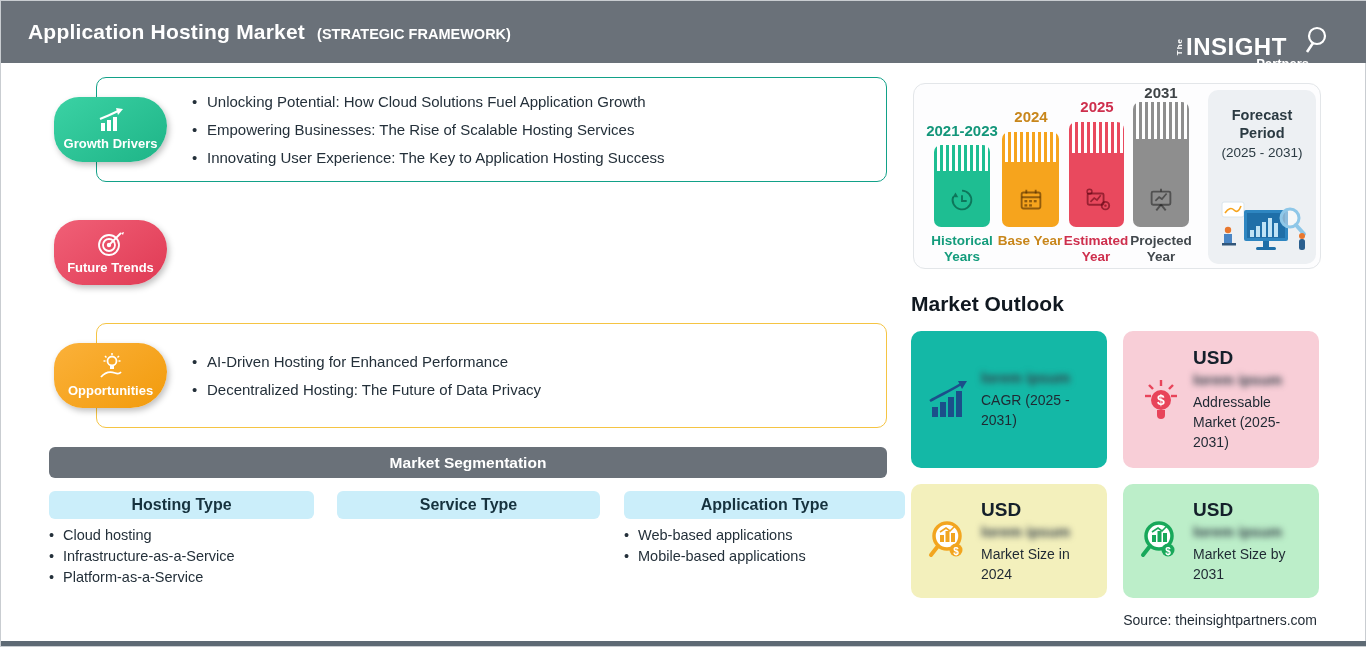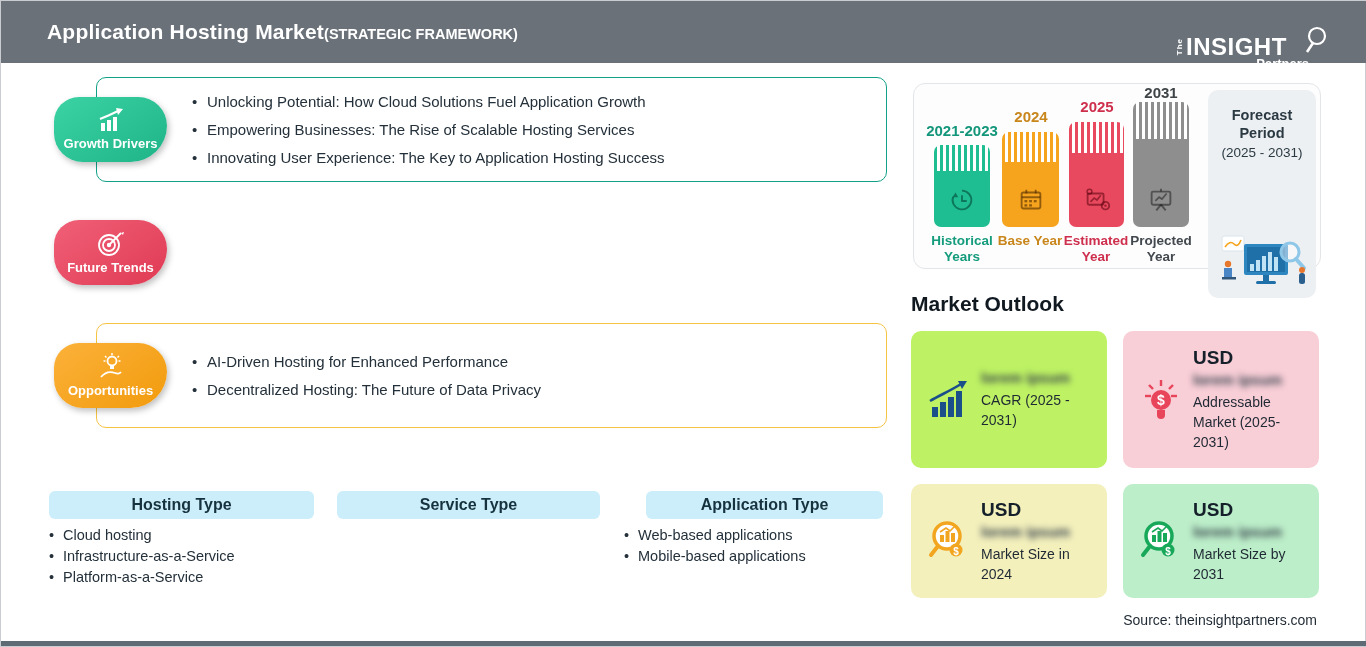--- a/index.html
+++ b/index.html
@@ -2,23 +2,23 @@
 <html><head>
 <meta charset="utf-8">
 <style>
   * { margin:0; padding:0; box-sizing:border-box; }
   html,body { width:1366px; height:647px; }
   body { font-family:"Liberation Sans", sans-serif; background:#ffffff; position:relative; overflow:hidden; }
   .page { position:absolute; inset:0; border:1px solid #c9cdd1; background:#fff; }
 
   
   .header { position:absolute; left:0; top:0; width:1366px; height:62px; background:#6a7179;
-            display:flex; align-items:center; padding:0 46px; color:#fff; }
+            display:flex; align-items:center; padding:0 27px; color:#fff; }
   .header-title { font-size:21px; font-weight:bold; letter-spacing:.2px; }
-  .header-subtitle { font-size:14.5px; font-weight:bold; margin-top:3px; }
+  .header-subtitle { font-size:14.5px; font-weight:bold; margin-left:12px; margin-top:3px; }
   .logo { position:absolute; right:52px; top:9px; color:#fff; width:140px;margin-top:25px; }
   .logo-main { display:flex; align-items:center; position:relative; }
   .logo-the { writing-mode:vertical-rl; transform:rotate(180deg); font-size:8px; font-weight:bold;
               letter-spacing:1px; margin-right:2px; }
   .logo-insight { font-size:24px; font-weight:bold; letter-spacing:.5px; line-height:1; }
   .logo-lens { position:absolute; right:-14px; top:-9px; }
   .logo-partners { font-size:13px; font-weight:bold; text-align:right; margin-top:-3px; padding-right:6px; }
 
   
   .panel-box { position:absolute; left:95px; width:791px; height:105px; border-radius:10px;
@@ -40,21 +40,21 @@
 
   
   .seg-bar { position:absolute; left:48px; top:446px; width:838px; height:31px; background:#6a7179;
              border-radius:6px; color:#fff; font-size:15.5px; font-weight:bold;
              display:flex; align-items:center; justify-content:center; }
   .seg-col-header { position:absolute; top:490px; height:28px; background:#cbeefa; border-radius:6px;
                     color:#16323e; font-size:16px; font-weight:bold;
                     display:flex; align-items:center; justify-content:center; }
   .seg-h1 { left:48px;  width:265px; }
   .seg-h2 { left:336px; width:263px; }
-  .seg-h3 { left:623px; width:237px;margin-left:22px; }
+  .seg-h3 { left:623px; width:281px; }
   .seg-list { position:absolute; top:524px; list-style:none; }
   .seg-l1 { left:48px;  width:275px; }
   .seg-l2 { left:336px; width:272px; }
   .seg-l3 { left:623px; width:263px; }
   .seg-list li { position:relative; padding-left:14px; font-size:14.5px; color:#24303a; line-height:21px; }
   .seg-list li::before { content:"•"; position:absolute; left:0; top:0; color:#24303a; }
 
   
   .timeline { position:absolute; left:912px; top:82px; width:408px; height:186px; background:#fdfdfe;
               border:1px solid #e3e6e9; border-radius:12px; }
@@ -77,31 +77,31 @@
   .year1 { left:3px;   top:38px; color:#13967a; }
   .year2 { left:72px;  top:24px; color:#c8861b; }
   .year3 { left:138px; top:14px; color:#ce2f4d; }
   .year4 { left:202px; top:0px;  color:#3f4447; }
   .bar-caption { position:absolute; top:149px; width:84px; text-align:center; font-size:13.5px;
                  font-weight:bold; line-height:16px; }
   .cap1 { left:6px;   color:#149c7c; }
   .cap2 { left:74px;  color:#c8861b; }
   .cap3 { left:140px; color:#ce2f4d; }
   .cap4 { left:205px; color:#42484d; }
-  .forecast { position:absolute; left:294px; top:6px; width:108px; height:208px; background:#edf0f3;
+  .forecast { position:absolute; left:294px; top:6px; width:108px; height:174px; background:#edf0f3;
               border-radius:10px; text-align:center; padding-top:16px; }
   .forecast-title { font-size:14.5px; font-weight:bold; color:#2b3a42; line-height:18px; }
   .forecast-range { font-size:13.5px; color:#2b3a42; margin-top:3px; }
   .forecast-illustration { position:absolute; bottom:6px; left:6px; }
 
   
   .outlook-title { position:absolute; left:910px; top:291px; font-size:21px; font-weight:bold; color:#101820; }
   .card { position:absolute; width:196px; border-radius:10px; display:flex; align-items:center;
           padding:12px 10px 12px 12px; }
-  .card-blue   { left:910px;  top:330px; height:137px; background:#bef264; }
+  .card-blue   { left:910px;  top:330px; height:137px; background:#14b8a6; }
   .card-pink   { left:1122px; top:330px; height:137px; background:#f8ced7; }
   .card-yellow { left:910px;  top:483px; height:114px; background:#f3f0bc; }
   .card-green  { left:1122px; top:483px; height:114px; background:#bceec9; }
   .card-icon { width:52px; flex:0 0 52px; display:flex; align-items:center; justify-content:center; }
   .card-text { flex:1; padding-left:6px; }
   .card-currency { font-size:19px; font-weight:bold; color:#15202b; margin-bottom:2px; }
   .card-value { font-size:15px; font-weight:bold; color:#35404a; filter:blur(3px); margin-bottom:4px;
                 white-space:nowrap; }
   .card-label { font-size:14px; color:#1f2933; line-height:20px; }
 
@@ -171,20 +171,23 @@
       <line x1="16" y1="0" x2="16" y2="2" stroke="#fff" stroke-width="1.5"></line>
       <line x1="9" y1="3" x2="10.5" y2="4.5" stroke="#fff" stroke-width="1.5"></line>
       <line x1="23" y1="3" x2="21.5" y2="4.5" stroke="#fff" stroke-width="1.5"></line>
       <line x1="7.5" y1="8" x2="9.5" y2="8" stroke="#fff" stroke-width="1.5"></line>
       <line x1="22.5" y1="8" x2="24.5" y2="8" stroke="#fff" stroke-width="1.5"></line>
       <path d="M5 24 q6 -7 14 -4 q4 1.5 6 -1" fill="none" stroke="#fff" stroke-width="1.8"></path>
     </svg>
     <span class="badge-label">Opportunities</span>
   </div>
 
+  <div class="seg-bar">
+    <span>Market Segmentation</span>
+  </div>
   <div class="seg-col-header seg-h1">
     <span>Hosting Type</span>
   </div>
   <div class="seg-col-header seg-h2">
     <span>Service Type</span>
   </div>
   <div class="seg-col-header seg-h3">
     <span>Application Type</span>
   </div>
   <ul class="seg-list seg-l1">

